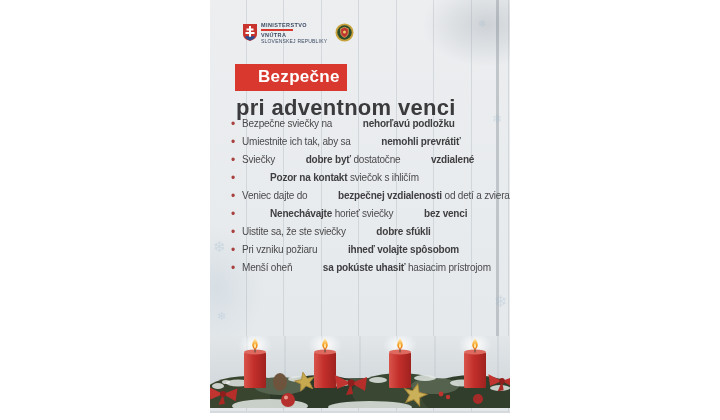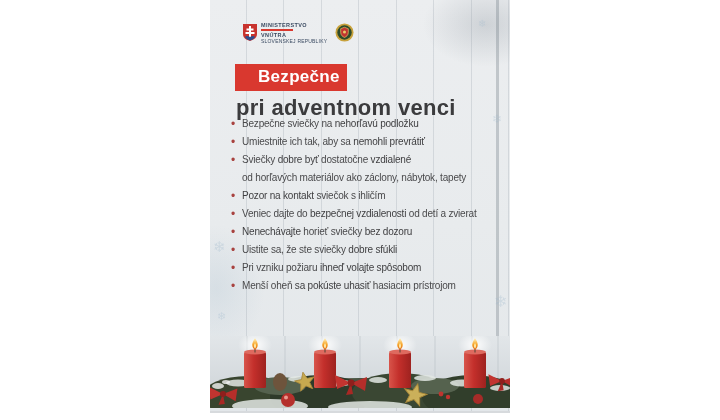--- a/index.html
+++ b/index.html
@@ -51,21 +51,21 @@
     position:absolute; left:26px; top:85px;
     color:#3b3b3d; font-size:22px; font-weight:700; letter-spacing:0.3px;margin-top:10px;
   }
 
   
   .safety-list {
     position:absolute; left:32px; top:115px; width:268px;
     color:#4a4a4c; font-size:10px; letter-spacing:-0.2px;
   }
   .safety-list .line { height:18px; line-height:18px; white-space:nowrap; position:relative; }
-  .safety-list .line b { font-weight:400; color:#3f3f41; }
+  .safety-list .line b { font-weight:700; color:#3f3f41;margin-left:28px; }
   .safety-list .bullet {
     position:absolute; left:-11px; top:0; color:#a8423f; font-size:12px;
   }
 
   
   .photo { position:absolute; left:0; top:336px; width:300px; height:72px; }
 </style>
 </head>
 <body>
 
@@ -106,30 +106,29 @@
 
     <div class="safety-list">
         <div>
           <div class="line"><span class="bullet">•</span><span>Bezpečne sviečky na </span><b>nehorľavú podložku</b></div>
         </div>
         <div>
           <div class="line"><span class="bullet">•</span><span>Umiestnite ich tak, aby sa </span><b>nemohli prevrátiť</b></div>
         </div>
         <div>
           <div class="line"><span class="bullet">•</span><span>Sviečky </span><b>dobre byť</b><span> dostatočne </span><b>vzdialené</b></div>
-          <div class="line"><span>od horľavých materiálov ako záclony, nábytok, tapety</span></div>
         </div>
         <div>
           <div class="line"><span class="bullet">•</span><b>Pozor na kontakt</b><span> sviečok s ihličím</span></div>
         </div>
         <div>
           <div class="line"><span class="bullet">•</span><span>Veniec dajte do </span><b>bezpečnej vzdialenosti</b><span> od detí a zvierat</span></div>
         </div>
         <div>
-          <div class="line"><span class="bullet">•</span><b>Nenechávajte</b><span> horieť sviečky </span><b>bez dozoru</b></div>
+          <div class="line"><span class="bullet">•</span><b>Nenechávajte</b><span> horieť sviečky </span><b>bez venci</b></div>
         </div>
         <div>
           <div class="line"><span class="bullet">•</span><span>Uistite sa, že ste sviečky </span><b>dobre sfúkli</b></div>
         </div>
         <div>
           <div class="line"><span class="bullet">•</span><span>Pri vzniku požiaru </span><b>ihneď volajte spôsobom</b></div>
         </div>
         <div>
           <div class="line"><span class="bullet">•</span><span>Menší oheň </span><b>sa pokúste uhasiť</b><span> hasiacim prístrojom</span></div>
         </div>

